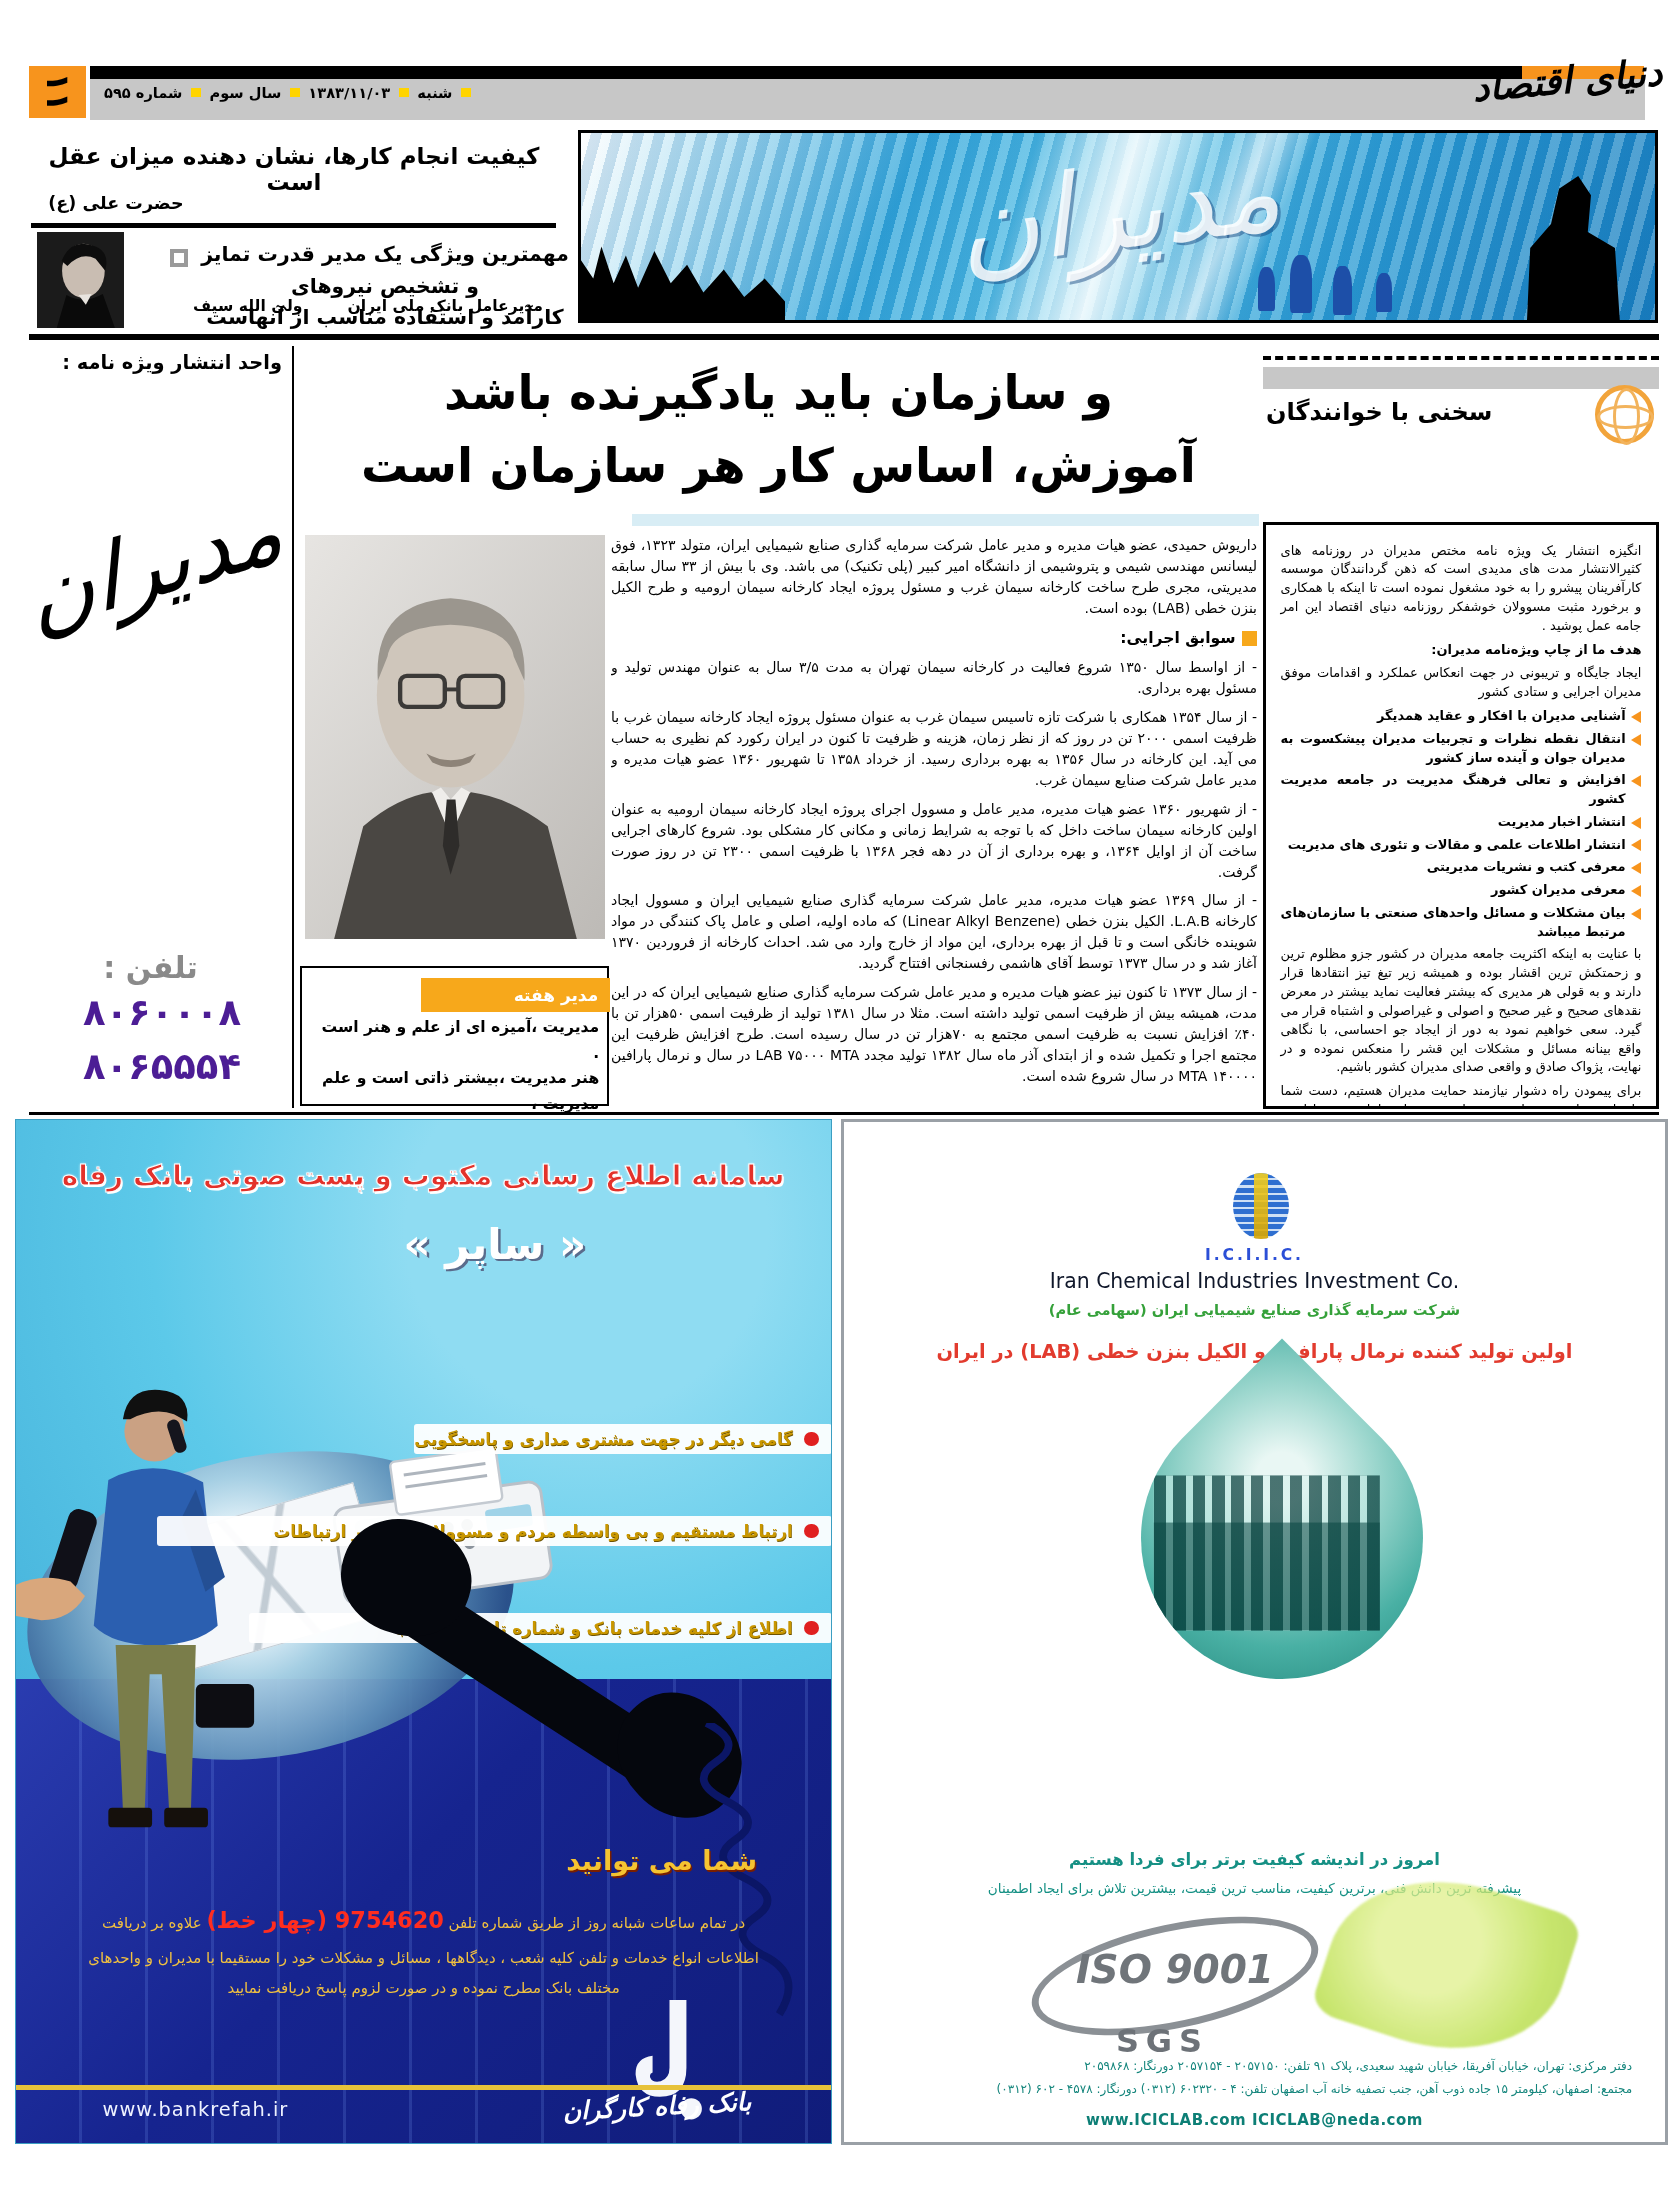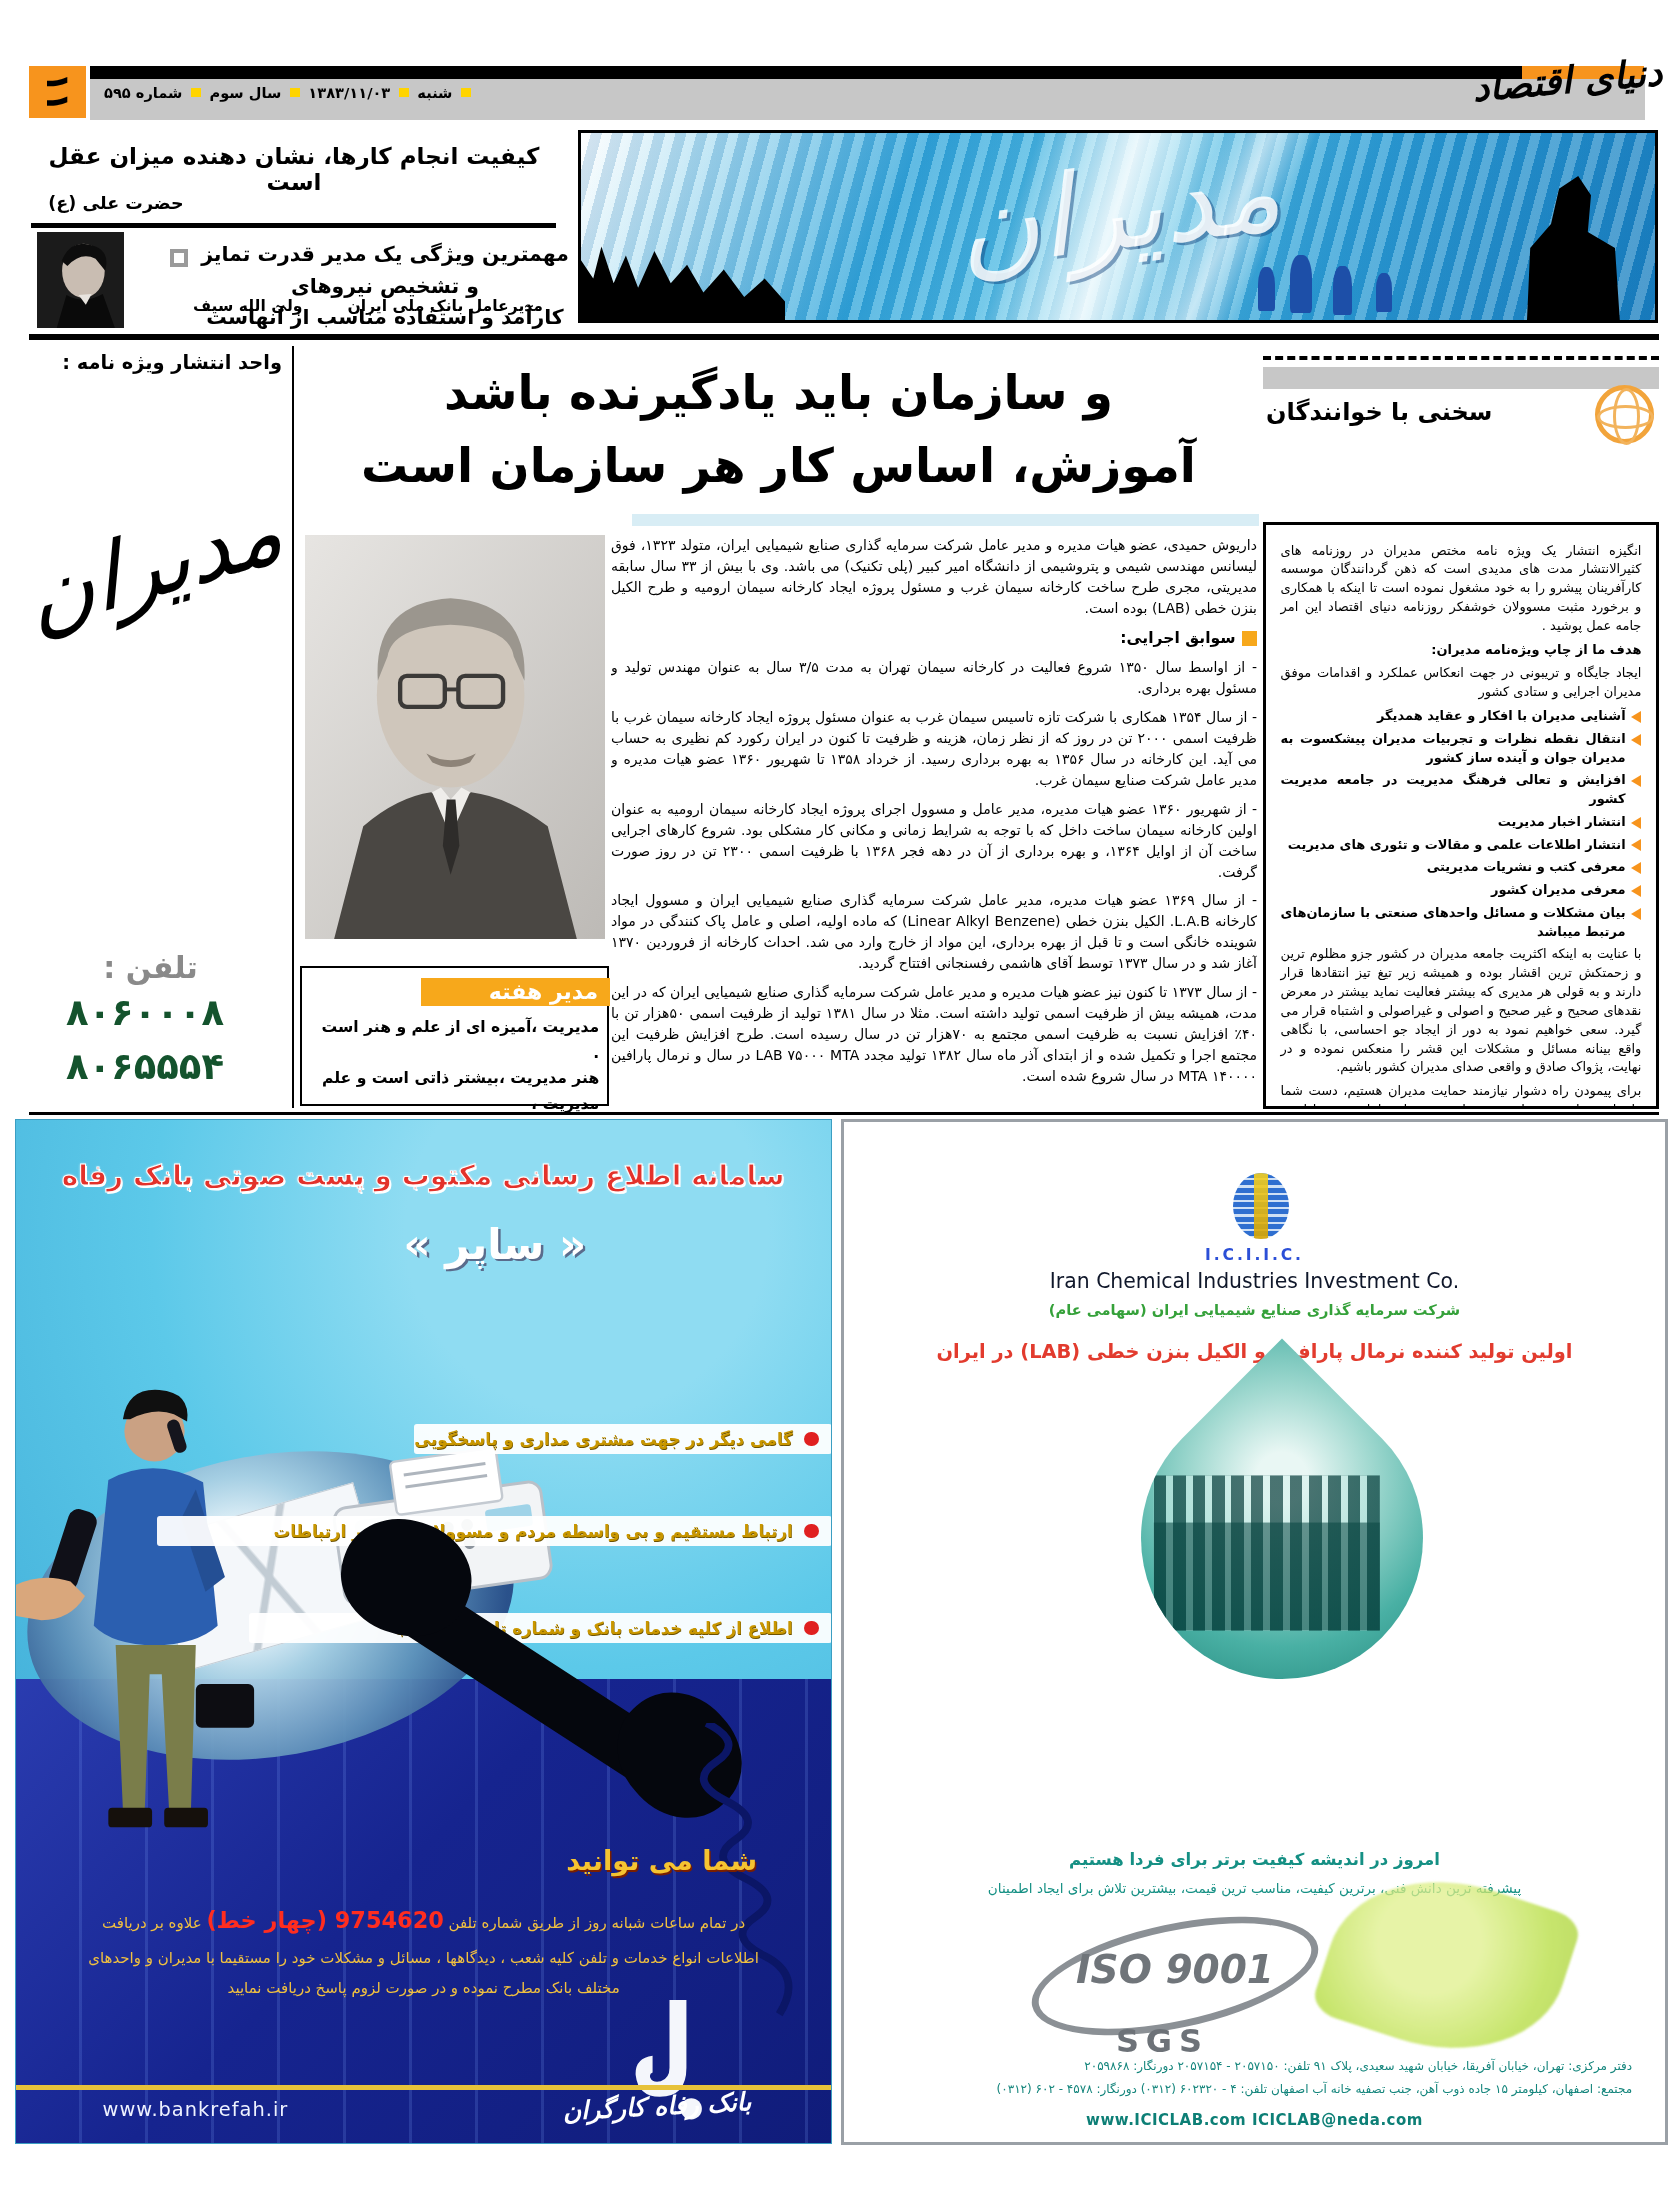--- a/index.html
+++ b/index.html
@@ -39,33 +39,33 @@
   .sil.crowd{left:0;bottom:0;width:204px;height:92px;clip-path:polygon(0 100%,0 35%,6% 55%,10% 20%,16% 60%,22% 30%,28% 65%,36% 25%,44% 60%,52% 40%,60% 70%,70% 45%,80% 75%,90% 55%,100% 80%,100% 100%)}
   .sil.exec{right:0;bottom:0;width:160px;height:160px;clip-path:polygon(20% 100%,22% 55%,35% 40%,40% 18%,52% 10%,60% 22%,58% 45%,75% 55%,78% 100%)}
   .mh-fig{position:absolute;background:#1d4fa8;border-radius:40% 40% 10% 10%}
 
   
   .pub-title{left:29px;top:351px;width:253px;font-size:19.4px;font-weight:bold;text-align:right;direction:rtl}
   .pub-logo{left:29px;top:413px;width:253px;height:301px;display:flex;align-items:center;justify-content:center}
   .pub-logo span{font-size:90px;font-style:italic;transform:rotate(-16deg) skewX(-8deg);white-space:nowrap}
   .vdiv{left:292px;top:346px;width:1.9px;height:762px;background:#000}
   .tel-label{left:63px;top:950px;width:175px;font-size:30px;font-weight:bold;color:#8a8a8a;text-align:center;direction:rtl}
-  .tel-num{left:33px;width:224px;font-size:37px;font-weight:bold;color:#14532d;text-align:center;letter-spacing:1.9px}
+  .tel-num{left:50px;width:224px;font-size:37px;font-weight:bold;color:#4c1d95;text-align:center;letter-spacing:1.9px}
 
   
   .headline{left:301px;top:357px;width:955px;text-align:center;direction:rtl;font-size:47px;font-weight:bold;line-height:1.55}
   .cyanbar{left:632px;top:514px;width:627px;height:11.7px;background:#d8edf5}
   .portrait{left:305px;top:535px;width:300px;height:404px;background:#d9d9d9;overflow:hidden}
   .article{left:611px;top:535px;width:646px;height:573px;direction:rtl;text-align:justify;font-size:14px;line-height:1.5;overflow:hidden}
   .article p{margin-bottom:7.8px}
   .exec-hd{display:flex;align-items:center;gap:6.8px;font-size:15.6px;font-weight:bold;margin:4.9px 0 6.8px}
   .osq{width:14.6px;height:14.6px;background:#f7a81b;display:inline-block}
 
   .week-box{left:300px;top:966px;width:309px;height:140px;border:2.9px solid #000;background:#fff}
-  .week-tab{position:absolute;right:-2.9px;top:9.7px;width:62%;height:28px;background:#f7a81b;color:#fff;font-size:22px;font-weight:bold;direction:rtl;display:flex;align-items:center;padding-right:11.7px}
+  .week-tab{position:absolute;right:-2.9px;top:9.7px;width:62%;height:34px;background:#f7a81b;color:#fff;font-size:17px;font-weight:bold;direction:rtl;display:flex;align-items:center;padding-right:11.7px}
   .week-lines{position:absolute;right:7.8px;top:47px;width:92%;direction:rtl;text-align:right;font-size:15.6px;font-weight:bold;line-height:1.65}
 
   
   .dash{left:1263px;top:356px;width:396px;border-top:4.9px dashed #000}
   .sb-gray{left:1263px;top:367px;width:396px;height:22.4px;background:#c7c7c7}
   .sb-title{left:1266px;top:398px;width:272px;font-size:24px;font-weight:bold;direction:rtl;text-align:left}
   .globe{left:1595px;top:385px;width:59px;height:59px;border:5.3px solid #f2a43b;border-radius:50%;position:absolute}
   .globe i{position:absolute;border:3.4px solid #f2b35c;border-radius:50%}
   .globe .g1{left:12.6px;top:-1.9px;width:27px;height:57px}
   .globe .g2{left:-2.9px;top:14.6px;width:57px;height:24px}

